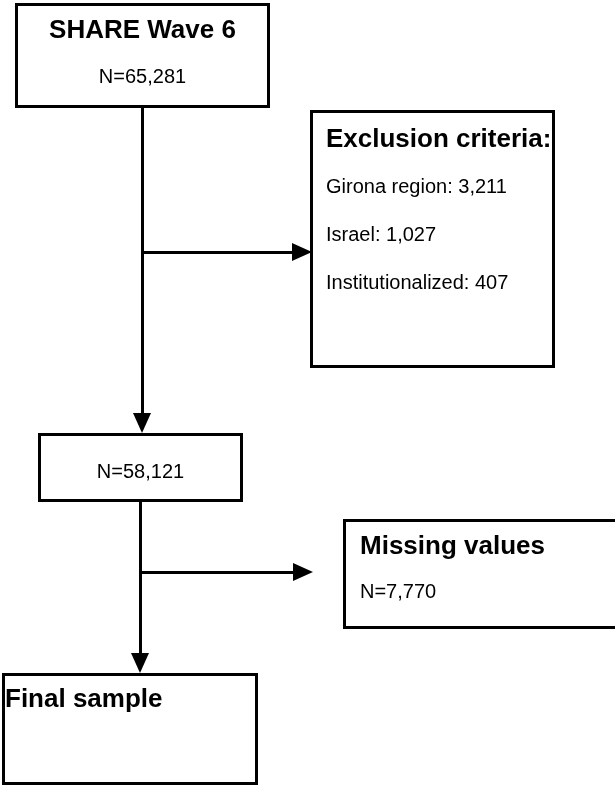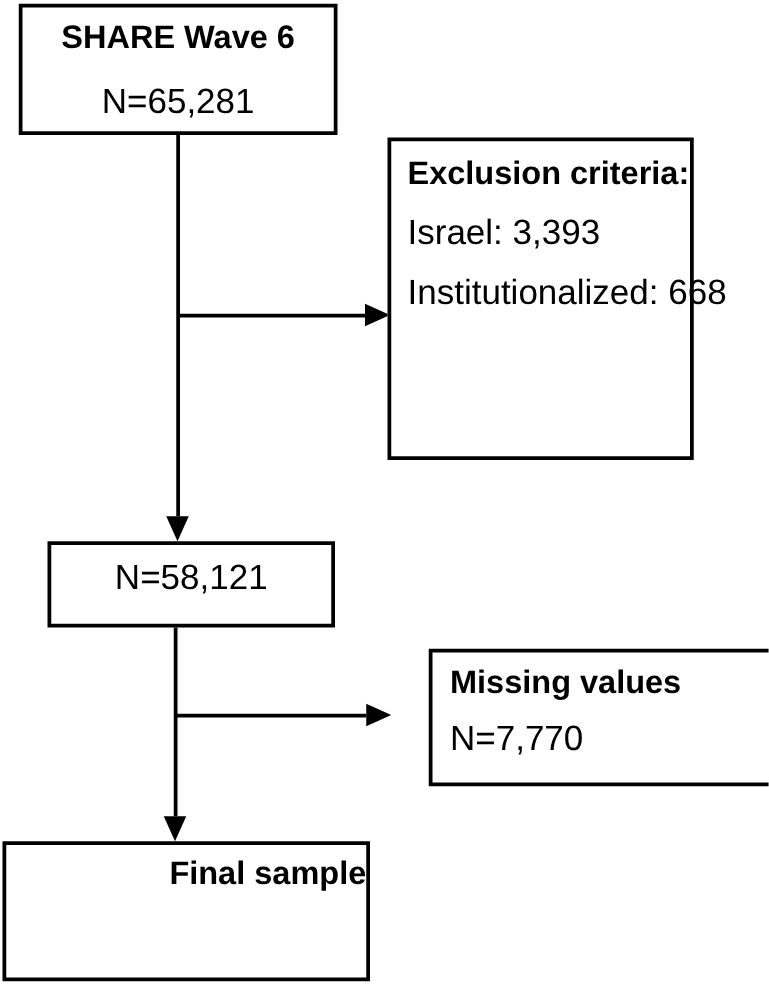--- a/index.html
+++ b/index.html
@@ -20,50 +20,50 @@
     background: #ffffff;
     overflow: hidden;
   }
   .box {
     position: absolute;
     box-sizing: border-box;
     border: 3px solid #000000;
     background: #ffffff;
   }
   .bold { font-weight: bold; font-size: 26px; }
-  .reg  { font-size: 28px; }
+  .reg  { font-size: 20px; }
 
   
   .box-start {
     left: 15px; top: 3px; width: 255px; height: 105px;
     display: flex; flex-direction: column; align-items: center;
     padding-top: 8px; row-gap: 20px; text-align: center;
   }
   
   .box-exclusion {
     left: 310px; top: 110px; width: 245px; height: 258px;
     padding: 1px 8px 0 13px;
   }
   .box-exclusion div { line-height: 48px; white-space: nowrap; }
   
   .box-after {
-    left: 38px; top: 433px; width: 230px; height: 69px;
-    display: flex; justify-content: center; padding-top: 10px;
+    left: 38px; top: 433px; width: 205px; height: 69px;
+    display: flex; justify-content: center; padding-top: 24px;
   }
   
   .box-missing {
     left: 313px; top: 519px; width: 298px; height: 110px;
     padding: 0 8px 0 14px;
     margin-left: 30px;
   }
   .box-missing div { line-height: 46px; white-space: nowrap; }
   
   .box-final {
-    left: 2px; top: 673px; width: 294px; height: 112px;
-    display: flex; flex-direction: column; align-items: flex-end;
+    left: 2px; top: 673px; width: 256px; height: 112px;
+    display: flex; flex-direction: column; align-items: flex-start;
     padding-top: 7px; row-gap: 17px;
   }
 
   .line { position: absolute; background: #000000; }
   .vline1 { left: 141px; top: 108px; width: 3px; height: 305px; }
   .hline1 { left: 142px; top: 251px; width: 150px; height: 3px; }
   .vline2 { left: 139px; top: 502px; width: 3px; height: 151px; }
   .hline2 { left: 140px; top: 571px; width: 153px; height: 3px; }
 
   .arrow { position: absolute; width: 0; height: 0; }
@@ -92,22 +92,23 @@
     <div class="reg">N=65,281</div>
   </div>
 
   <div class="line vline1"></div>
   <div class="arrow arrow-down head-down1"></div>
   <div class="line hline1"></div>
   <div class="arrow arrow-right head-right1"></div>
 
   <div class="box box-exclusion">
     <div class="bold">Exclusion criteria:</div>
-    <div class="reg">Israel: 3,393</div>
-    <div class="reg">Institutionalized: 668</div>
+    <div class="reg">Girona region: 3,211</div>
+    <div class="reg">Israel: 1,027</div>
+    <div class="reg">Institutionalized: 407</div>
   </div>
 
   <div class="box box-after">
     <div class="reg">N=58,121</div>
   </div>
 
   <div class="line vline2"></div>
   <div class="arrow arrow-down head-down2"></div>
   <div class="line hline2"></div>
   <div class="arrow arrow-right head-right2"></div>

